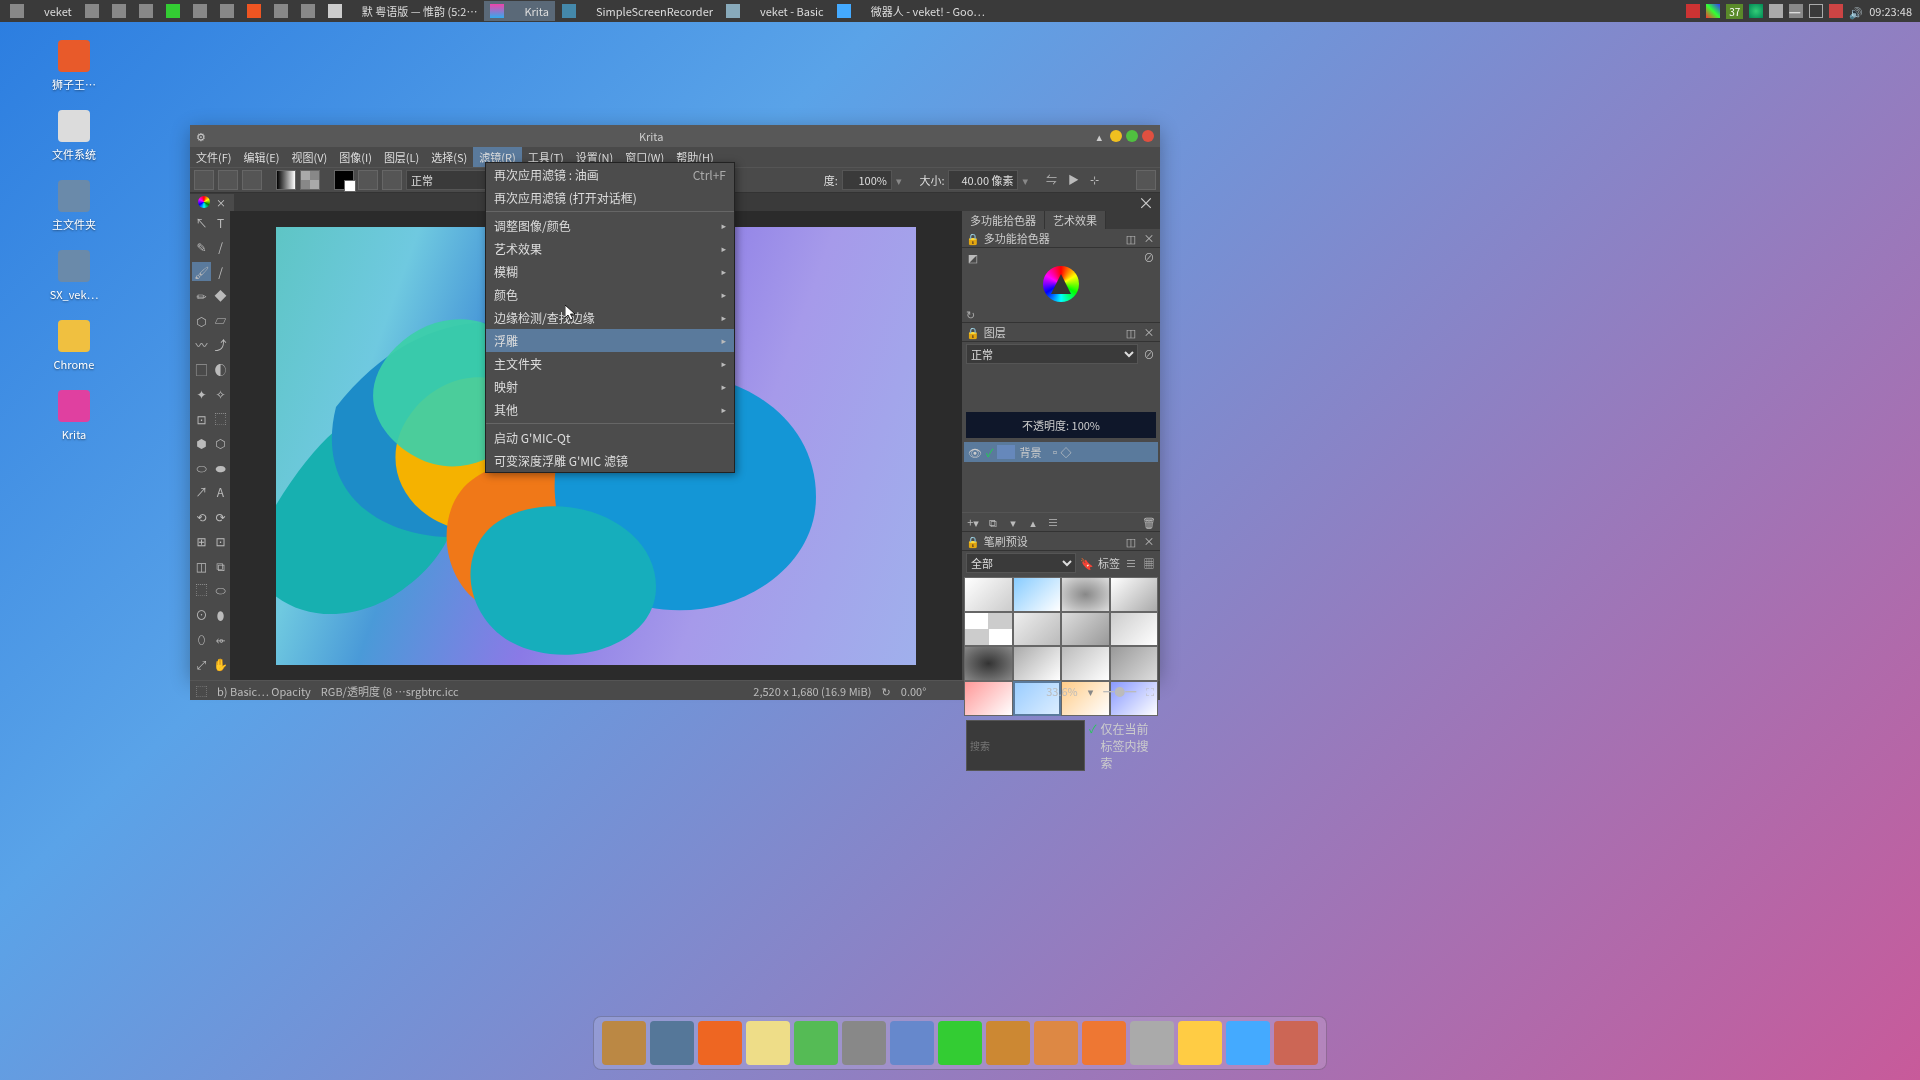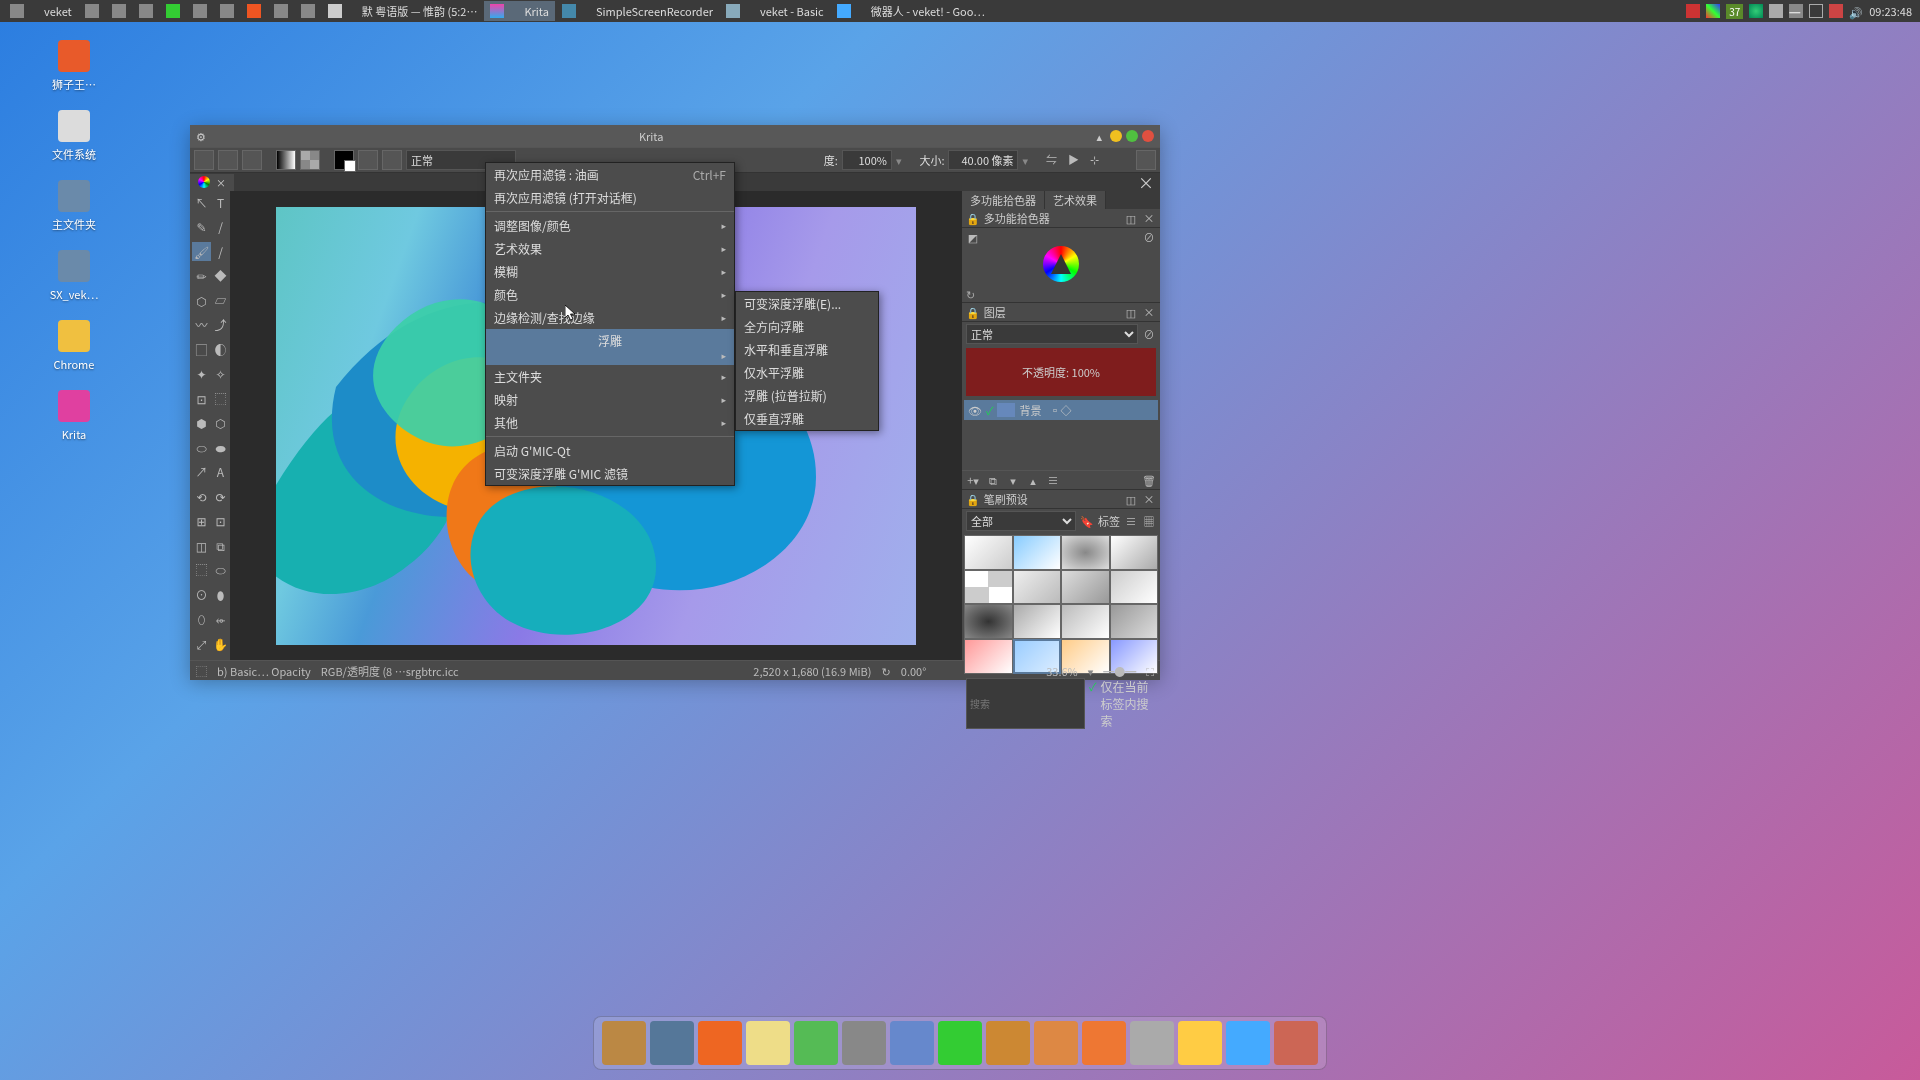--- a/index.html
+++ b/index.html
@@ -59,42 +59,42 @@
 .color-wheel { height: 46px; display: flex; align-items: center; justify-content: center; }
 .wheel { width: 36px; height: 36px; border-radius: 50%; background: conic-gradient(red,yellow,lime,cyan,blue,magenta,red); position: relative; }
 .wheel::after { content:''; position:absolute; inset:8px; background:#333; clip-path: polygon(50% 0,100% 100%,0 100%); }
 .strip { height: 16px; background: linear-gradient(90deg, #000, #8b3a3a, #fff); margin: 0 4px 4px; }
 .refresh-row { height: 16px; padding: 0 4px; color: #aaa; }
 
 .layers-panel { border-top: 1px solid #333; }
 .layer-mode { display: flex; align-items: center; padding: 2px 4px; gap: 4px; }
 .layer-mode select { flex: 1; background: #3a3a3a; border: 1px solid #555; color: #ddd; font-size: 11px; }
 .opacity-row { padding: 2px 4px; }
-.opacity-slider { background: #7f1d1d; padding: 16px 6px; text-align: center; }
+.opacity-slider { background: #0f172a; padding: 5px 6px; text-align: center; margin-top: 44px; }
 .layer-list { height: 72px; background: #4a4a4a; padding: 2px; }
 .layer-row { display: flex; align-items: center; background: #5a7a9c; padding: 2px 4px; gap: 4px; }
 .layer-thumb { width: 18px; height: 14px; background: #68b; }
 .layer-btns { display: flex; padding: 2px 4px; gap: 6px; border-top: 1px solid #555; }
 .layer-btns .spacer { flex: 1; }
 
 .brushes-panel { border-top: 1px solid #333; flex: 1; display: flex; flex-direction: column; }
 .brush-bar { display: flex; align-items: center; padding: 2px 4px; gap: 4px; }
 .brush-bar select { flex: 1; background: #3a3a3a; border: 1px solid #555; color: #ddd; font-size: 11px; }
 .brush-grid { display: grid; grid-template-columns: repeat(4, 1fr); gap: 0; padding: 2px; }
 .brush-thumb { aspect-ratio: 1.4; background: #ddd; border: 1px solid #666; }
 .brush-thumb.sel { outline: 2px solid #5a7a9c; outline-offset: -2px; }
 .brush-search { display: flex; padding: 2px 4px; gap: 4px; }
 .brush-search input { flex: 1; background: #3a3a3a; border: 1px solid #555; color: #888; font-size: 10px; padding: 1px 3px; }
 
 .status-bar { height: 20px; background: #4a4a4a; border-top: 1px solid #555; display: flex; align-items: center; padding: 0 6px; color: #bbb; font-size: 11px; gap: 10px; }
 .status-spacer { flex: 1; }
 
 .dropdown { position: absolute; background: #4c4c4c; border: 1px solid #222; box-shadow: 2px 2px 8px rgba(0,0,0,.4); color: #ddd; font-size: 12px; }
 .dd-item { padding: 3px 8px; display: flex; align-items: center; white-space: nowrap; }
-.dd-item.hl { background: #5a7a9c; flex-direction: column; }
+.dd-item.hl { background: #5a7a9c; }
 .dd-shortcut { margin-left: auto; padding-left: 30px; color: #aaa; }
 .dd-arrow { margin-left: auto; padding-left: 30px; font-size: 9px; color: #bbb; }
 .dd-sep { height: 1px; background: #666; margin: 2px 0; }
 .menu1 { left: 295px; top: 37px; width: 250px; }
 .menu2 { left: 545px; top: 166px; width: 144px; }
 
 .cursor-arrow { position: absolute; left: 375px; top: 180px; width: 12px; height: 16px; pointer-events: none; }
 
 .dock { position: absolute; bottom: 10px; left: 50%; transform: translateX(-50%); background: rgba(255,255,255,.15); border: 1px solid rgba(0,0,0,.2); border-radius: 8px; padding: 4px 8px; display: flex; gap: 4px; backdrop-filter: blur(3px); }
 .dock-item { width: 44px; height: 44px; border-radius: 4px; background: #ddd; }
@@ -202,20 +202,33 @@
     <span>⚙</span>
     <span class="title-center">Krita</span>
     <span style="margin-right:8px">▴</span>
     <div class="win-btns">
       <div class="win-btn wb-min"></div>
       <div class="win-btn wb-max"></div>
       <div class="win-btn wb-close"></div>
     </div>
   </div>
 
+  <div class="menubar" id="menubar">
+      <div class="menu-item">文件(F)</div>
+      <div class="menu-item">编辑(E)</div>
+      <div class="menu-item">视图(V)</div>
+      <div class="menu-item">图像(I)</div>
+      <div class="menu-item">图层(L)</div>
+      <div class="menu-item">选择(S)</div>
+      <div class="menu-item active">滤镜(R)</div>
+      <div class="menu-item">工具(T)</div>
+      <div class="menu-item">设置(N)</div>
+      <div class="menu-item">窗口(W)</div>
+      <div class="menu-item">帮助(H)</div>
+    </div>
 
   <div class="options-bar">
     <div class="opt-btn"></div>
     <div class="opt-btn"></div>
     <div class="opt-btn"></div>
     <div style="width:6px"></div>
     <div class="opt-btn" style="background:linear-gradient(90deg,#000,#fff)"></div>
     <div class="opt-btn" style="background:repeating-conic-gradient(#888 0 25%,#aaa 0 50%)"></div>
     <div style="width:6px"></div>
     <div class="opt-btn" style="position:relative;background:#000">
@@ -470,40 +483,20 @@
         <span class="dd-arrow">▸</span>
       </div>
       <div class="dd-sep"></div>
       <div class="dd-item">
         <span>启动 G'MIC-Qt</span>
       </div>
       <div class="dd-item">
         <span>可变深度浮雕 G'MIC 滤镜</span>
       </div>
     </div>
-  <div class="dropdown menu2" id="dd2">
-      <div class="dd-item">
-        <span>可变深度浮雕(E)...</span>
-      </div>
-      <div class="dd-item">
-        <span>全方向浮雕</span>
-      </div>
-      <div class="dd-item">
-        <span>水平和垂直浮雕</span>
-      </div>
-      <div class="dd-item">
-        <span>仅水平浮雕</span>
-      </div>
-      <div class="dd-item">
-        <span>浮雕 (拉普拉斯)</span>
-      </div>
-      <div class="dd-item">
-        <span>仅垂直浮雕</span>
-      </div>
-    </div>
   <svg class="cursor-arrow" viewBox="0 0 12 16">
       <path d="M0 0 L0 13 L3 10 L5.5 15 L8 14 L5.5 9 L10 9 Z" fill="#fff" stroke="#000" stroke-width="0.8"></path>
     </svg>
 </div>
 
 <div class="dock" id="dock">
     <div class="dock-item" style="background: rgb(187, 136, 68);"></div>
     <div class="dock-item" style="background: rgb(85, 119, 153);"></div>
     <div class="dock-item" style="background: rgb(238, 102, 34);"></div>
     <div class="dock-item" style="background: rgb(238, 221, 136);"></div>

